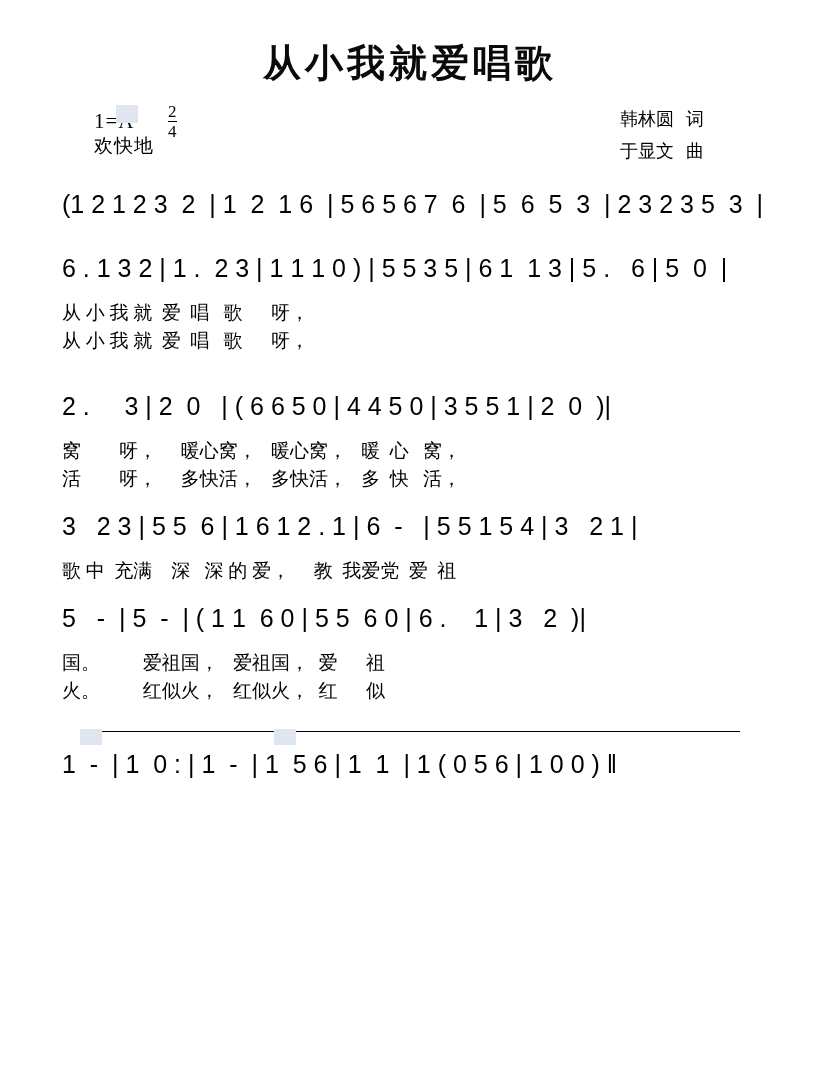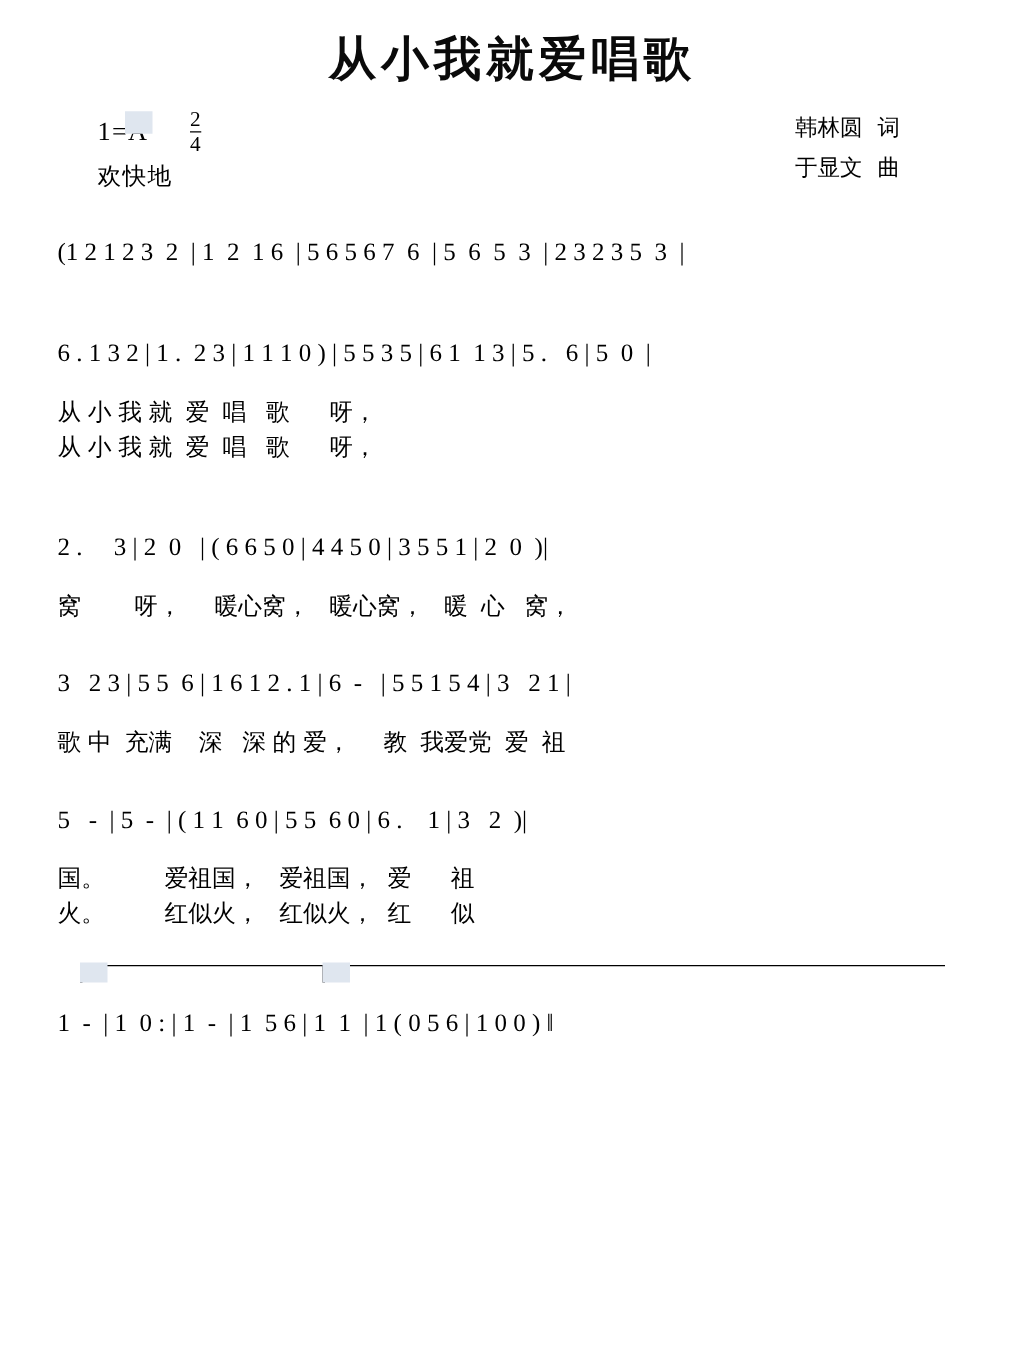--- a/index.html
+++ b/index.html
@@ -8,21 +8,21 @@
     background:#ffffff;
     font-family:"Liberation Serif", serif;
     color:#000;
     position:relative;
     overflow:hidden;
   }
   .sheet{
     position:relative;
     width:820px;height:1080px;
     box-sizing:border-box;
-    padding:0;
+    padding:16px;
   }
   
   .title{
     text-align:center;
     font-family:"DejaVu Serif", serif;
     font-weight:bold;
     font-size:38px;
     letter-spacing:4px;
     margin:0;
     padding-top:22px;
@@ -45,21 +45,21 @@
     position:absolute;
     left:152px;top:0px;
     font-size:17px;
     line-height:1.05;
     text-align:center;
   }
   .meter .num{display:block;}
   .meter .den{display:block;border-top:1.6px solid #000;padding-top:1px;}
   .tempo{
     position:absolute;
-    left:78px;top:41px;
+    left:78px;top:30px;
     font-size:19px;
     font-family:"DejaVu Sans", sans-serif;
     letter-spacing:1px;
   }
   .credits{
     position:absolute;
     right:100px;top:0px;
     font-size:18px;
     font-family:"DejaVu Sans", sans-serif;
     line-height:1.75;
@@ -67,32 +67,31 @@
   }
   .credits div span.role{margin-left:12px;}
   
   .system{
     position:relative;
     margin:0 0 0 0;
     padding:0 46px;
     box-sizing:border-box;
   }
   .notes{
-    font-size:20px;
-    font-family:Liberation Serif, serif;
+    font-size:25px;
+    font-family:Liberation Sans, sans-serif;
     letter-spacing:0px;
     white-space:pre;
     line-height:1.25;
     position:relative;
     height:46px;
-    margin-top:17px;
   }
   .lyric{
     font-size:19px;
-    font-family:Liberation Sans, sans-serif;
+    font-family:Liberation Serif, serif;
     white-space:pre;
     line-height:1.5;
     letter-spacing:0px;
     height:28px;
   }
   .sys-gap{height:18px;}
   
   .ending{
     position:absolute;
     border-left:2px solid #000;
@@ -152,20 +151,21 @@
     <div class="lyric">从 小 我 就  爱  唱   歌      呀，</div>
     <div class="lyric">从 小 我 就  爱  唱   歌      呀，</div>
   </div>
   <div class="sys-gap"></div>
 
   <div class="sys-gap"></div>
 
   <div class="system">
     <div class="notes">2 .     3 | 2  0   | ( 6 6 5 0 | 4 4 5 0 | 3 5 5 1 | 2  0  )|</div>
     <div class="lyric">窝        呀，     暖心窝，   暖心窝，   暖  心   窝，</div>
+    <div class="lyric">活        呀，     多快活，   多快活，   多  快   活，</div>
   </div>
   <div class="sys-gap"></div>
 
   <div class="system">
     <div class="notes">3   2 3 | 5 5  6 | 1 6 1 2 . 1 | 6  -   | 5 5 1 5 4 | 3   2 1 |</div>
     <div class="lyric">歌 中  充满    深   深 的 爱，     教  我爱党  爱  祖</div>
   </div>
   <div class="sys-gap"></div>
 
   <div class="system">

